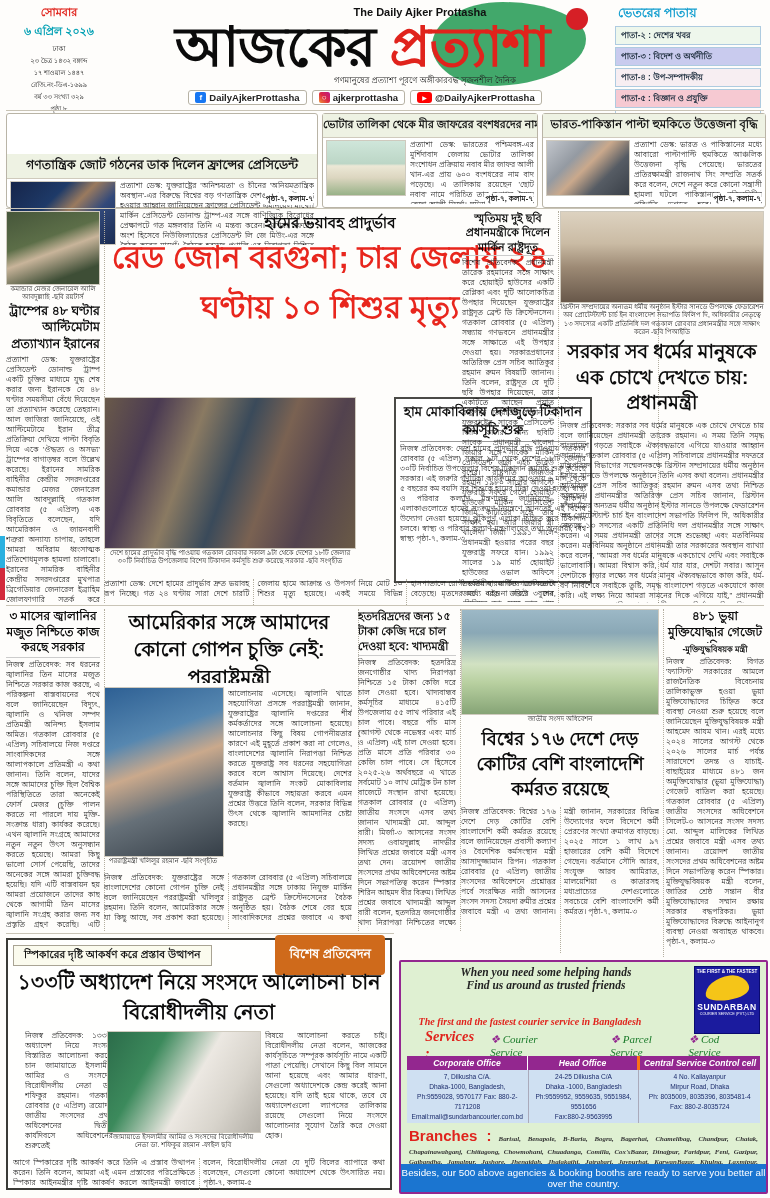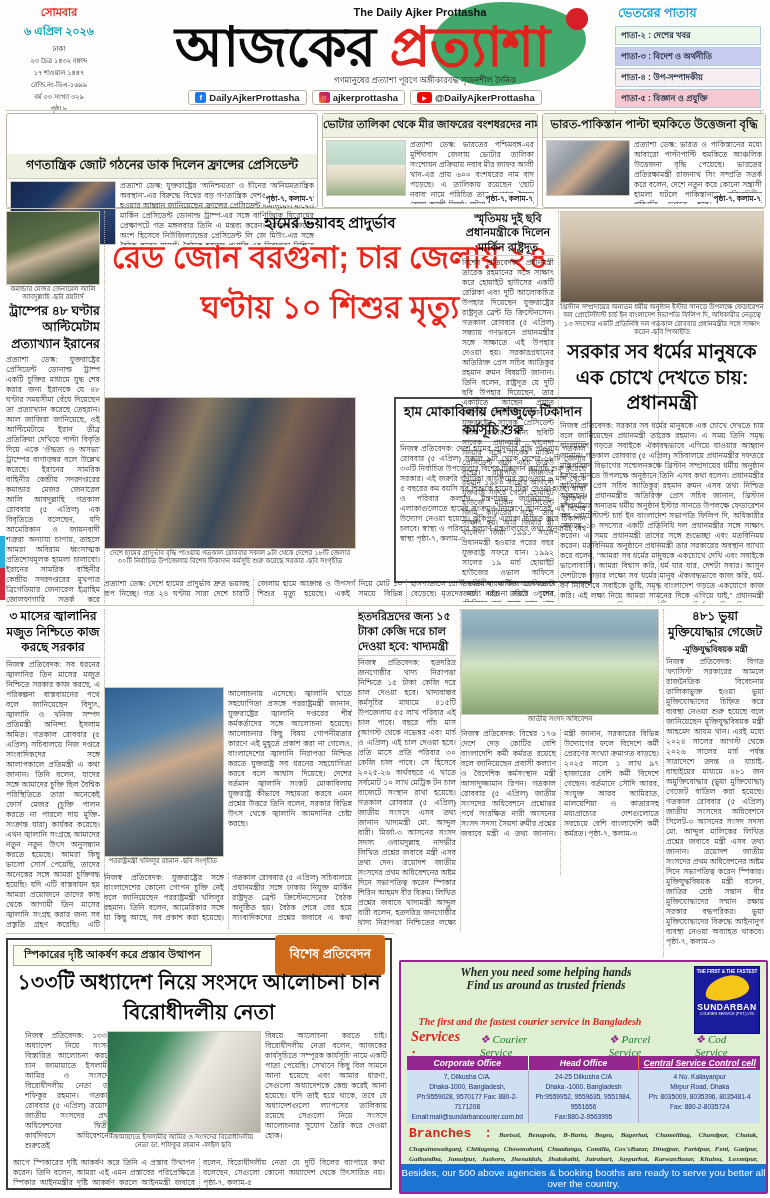--- a/index.html
+++ b/index.html
@@ -178,34 +178,36 @@
   </div>
 
   <div class="hr" style="top:605px;"></div>
 
   <div class="abs rule-r" style="left:6px;top:609px;width:94px;height:322px;padding-right:4px;">
     <div class="hd" style="font-size:12px;line-height:1.3;height:48px;border-bottom:1px solid #ccc;">৩ মাসের জ্বালানির মজুত নিশ্চিতে কাজ করছে সরকার</div>
     <div class="bt" style="height:268px;margin-top:2px;">নিজস্ব প্রতিবেদক: সব ধরনের জ্বালানির তিন মাসের মজুত নিশ্চিতে সরকার কাজ করছে, এ পরিকল্পনা বাস্তবায়নের পথে বলে জানিয়েছেন বিদ্যুৎ, জ্বালানি ও খনিজ সম্পদ প্রতিমন্ত্রী অনিন্দ্য ইসলাম অমিত। গতকাল রোববার (৫ এপ্রিল) সচিবালয়ে নিজ দপ্তরে সাংবাদিকদের সঙ্গে আলাপকালে প্রতিমন্ত্রী এ কথা জানান। তিনি বলেন, যাদের সঙ্গে আমাদের চুক্তি ছিল বৈশ্বিক পরিস্থিতিতে তারা অনেকেই ফোর্স মেজর (চুক্তি পালন করতে না পারলে দায় মুক্তি-সংক্রান্ত ধারা) কার্যকর করেছে। এখন জ্বালানি সংগ্রহে আমাদের নতুন নতুন উৎস অনুসন্ধান করতে হয়েছে। আমরা কিছু ভালো সোর্স পেয়েছি, তাদের অনেকের সঙ্গে আমরা চুক্তিবদ্ধ হয়েছি। যদি এটি বাস্তবায়ন হয় আমরা প্রয়োজনে তাদের কাছ থেকে আগামী তিন মাসের জ্বালানি সংগ্রহ করার জন্য সব প্রস্তুতি গ্রহণ করেছি। এটি ডিজেলের ক্ষেত্রে। আর পেট্রোল ও অকটেনের ক্ষেত্রে অন্তত তিন মাসের মতো আমরা কিন্তু নিশ্চিত করতে পেরেছি, অর্থাৎ আমাদের কাছে ভালো রেট। প্রতিমন্ত্রী বলেন, আগামী তিন মাসের জন্য জ্বালানি সংগ্রহের পরিকল্পনা আমরা নিয়েছি। এপ্রিল মাসের ডিজেলের চাহিদা পূরণের প্রস্তুতি এরইমধ্যে সম্পন্ন হয়েছে। অনিন্দ্য ইসলাম বলেন, আমরা যদি প্রত্যেকে নিজের প্রয়োজন অনুযায়ী জ্বালানি পৃষ্ঠা-৭, কলাম-৫</div>
   </div>
 
   <div class="abs rule-r" style="left:104px;top:609px;width:250px;height:322px;padding-right:4px;">
+    <div class="hd" style="font-size:19.5px;line-height:1.4;height:74px;">আমেরিকার সঙ্গে আমাদের কোনো গোপন চুক্তি নেই: পররাষ্ট্রমন্ত্রী</div>
     <div class="photo ph-fm" style="position:absolute;left:0;top:78px;width:118px;height:168px;"></div>
     <div class="cap" style="position:absolute;left:0;top:248px;width:118px;height:12px;">পররাষ্ট্রমন্ত্রী খলিলুর রহমান -ছবি সংগৃহীত</div>
     <div class="bt" style="position:absolute;left:124px;top:80px;width:124px;height:180px;">আলোচনায় এসেছে। জ্বালানি খাতে সহযোগিতা প্রসঙ্গে পররাষ্ট্রমন্ত্রী জানান, যুক্তরাষ্ট্রের জ্বালানি দপ্তরের শীর্ষ কর্মকর্তাদের সঙ্গে আলোচনা হয়েছে। আলোচনার কিছু বিষয় গোপনীয়তার কারণে এই মুহূর্তে প্রকাশ করা না গেলেও, বাংলাদেশের জ্বালানি নিরাপত্তা নিশ্চিত করতে যুক্তরাষ্ট্র সব ধরনের সহযোগিতা করবে বলে আশ্বাস দিয়েছে। দেশের বর্তমান জ্বালানি সংকট মোকাবিলায় যুক্তরাষ্ট্র কীভাবে সহায়তা করবে এমন প্রশ্নের উত্তরে তিনি বলেন, সরকার বিভিন্ন উৎস থেকে জ্বালানি আমদানির চেষ্টা করছে।</div>
     <div class="bt" style="position:absolute;left:0;top:264px;width:248px;height:56px;column-count:2;column-gap:8px;column-rule:1px dotted #b3ae9f;">নিজস্ব প্রতিবেদক: যুক্তরাষ্ট্রের সঙ্গে বাংলাদেশের কোনো গোপন চুক্তি নেই বলে জানিয়েছেন পররাষ্ট্রমন্ত্রী খলিলুর রহমান। তিনি বলেন, আমেরিকার সঙ্গে যা কিছু আছে, সব প্রকাশ করা হয়েছে। গতকাল রোববার (৫ এপ্রিল) সচিবালয়ে প্রধানমন্ত্রীর সঙ্গে ঢাকায় নিযুক্ত মার্কিন রাষ্ট্রদূত ব্রেন্ট ক্রিস্টেনসেনের বৈঠক অনুষ্ঠিত হয়। বৈঠক শেষে বের হয়ে সাংবাদিকদের প্রশ্নের জবাবে এ কথা বলেন পররাষ্ট্রমন্ত্রী। জ্বালানি আমদানির ক্ষেত্রে সরকারের ওপর কোনো ধরনের বাধ্যবাধকতা নেই। সাম্প্রতিক বৈঠকে দুই দেশের পারস্পরিক সম্পর্ক, বিশ্বাস করে জ্বালানি, বাণিজ্য ও উন্নয়ন সহযোগিতা নিয়ে সাধারণ আলোচনা হয়েছে। একই সঙ্গে রোহিঙ্গা সংকট মোকাবিলায় যুক্তরাষ্ট্রের চলমান সহায়তা অব্যাহত রাখার বিষয়টিও বিশেষ গুরুত্ব পেয়েছে। মন্ত্রী আরো বলেন, রোহিঙ্গাদের জন্য যুক্তরাষ্ট্র এখনো বিশ্বের সবচেয়ে বড় দাতা দেশ এবং তাদের এই সহায়তা অব্যাহত রাখার বিষয়ে আশ্বাস দিয়েছে।</div>
   </div>
 
   <div class="abs rule-r" style="left:358px;top:609px;width:98px;height:322px;padding-right:4px;">
     <div class="hd" style="font-size:11px;line-height:1.35;height:46px;border-bottom:1px solid #ccc;text-align:left;">হতদরিদ্রদের জন্য ১৫ টাকা কেজি দরে চাল দেওয়া হবে: খাদ্যমন্ত্রী</div>
     <div class="bt" style="height:270px;margin-top:2px;">নিজস্ব প্রতিবেদক: হতদরিদ্র জনগোষ্ঠীর খাদ্য নিরাপত্তা নিশ্চিতে ১৫ টাকা কেজি দরে চাল দেওয়া হবে। খাদ্যবান্ধব কর্মসূচির মাধ্যমে ৪১৫টি উপজেলায় ৫৫ লাখ পরিবার এই চাল পাবে। বছরে পাঁচ মাস (আগস্ট থেকে নভেম্বর এবং মার্চ ও এপ্রিল) এই চাল দেওয়া হবে। প্রতি মাসে প্রতি পরিবার ৩০ কেজি চাল পাবে। সে হিসেবে ২০২৫-২৬ অর্থবছরে এ খাতে সর্বমোট ১০ লাখ মেট্রিক টন চাল বাজেটে সংস্থান রাখা হয়েছে। গতকাল রোববার (৫ এপ্রিল) জাতীয় সংসদে এসব তথ্য জানান খাদ্যমন্ত্রী মো. আব্দুল বারী। মির্জা-৩ আসনের সংসদ সদস্য ওবায়দুল্লাহ নাদভীর লিখিত প্রশ্নের জবাবে মন্ত্রী এসব তথ্য দেন। ত্রয়োদশ জাতীয় সংসদের প্রথম অধিবেশনের অষ্টম দিনে সভাপতিত্ব করেন স্পিকার শিরিন আহমদ বীর বিক্রম। লিখিত প্রশ্নের জবাবে খাদ্যমন্ত্রী আব্দুল বারী বলেন, হতদরিদ্র জনগোষ্ঠীর খাদ্য নিরাপত্তা নিশ্চিতের লক্ষ্যে বর্তমান খাদ্যবান্ধব কর্মসূচির মাধ্যমে ৪১৫টি উপজেলায় (আগস্ট থেকে নভেম্বর এবং এপ্রিল) প্রতি মাসে পরিবারপ্রতি ১৫ টাকা কেজি দরে ৩০ কেজি করে প্রতি উপকারভোগীকে বিতরণ করা হচ্ছে। সে হিসেবে ২০২৫-২৬ অর্থবছরে এ খাতে সর্বমোট ১০ লাখ মেট্রিক টন চাল বাজেটে সংস্থান রাখা হয়েছে। পৃষ্ঠা-৭, কলাম-৩</div>
   </div>
 
   <div class="abs rule-r" style="left:461px;top:609px;width:198px;height:348px;padding-right:4px;">
     <div class="photo ph-parl" style="width:196px;height:104px;"></div>
     <div class="cap" style="height:12px;">জাতীয় সংসদ অধিবেশন</div>
+    <div class="hd" style="font-size:18px;line-height:1.4;height:78px;">বিশ্বের ১৭৬ দেশে দেড় কোটির বেশি বাংলাদেশি কর্মরত রয়েছে</div>
     <div class="bt" style="height:146px;margin-top:2px;column-count:2;column-gap:8px;column-rule:1px dotted #b3ae9f;">নিজস্ব প্রতিবেদক: বিশ্বের ১৭৬ দেশে দেড় কোটির বেশি বাংলাদেশি কর্মী কর্মরত রয়েছে বলে জানিয়েছেন প্রবাসী কল্যাণ ও বৈদেশিক কর্মসংস্থান মন্ত্রী আসাদুজ্জামান রিপন। গতকাল রোববার (৫ এপ্রিল) জাতীয় সংসদের অধিবেশনে প্রশ্নোত্তর পর্বে সংরক্ষিত নারী আসনের সংসদ সদস্য সৈয়দা রুমীর প্রশ্নের জবাবে মন্ত্রী এ তথ্য জানান। মন্ত্রী জানান, সরকারের বিভিন্ন উদ্যোগের ফলে বিদেশে কর্মী প্রেরণের সংখ্যা ক্রমাগত বাড়ছে। ২০২৫ সালে ১ লাখ ৯৭ হাজারের বেশি কর্মী বিদেশে গেছেন। বর্তমানে সৌদি আরব, সংযুক্ত আরব আমিরাত, মালয়েশিয়া ও কাতারসহ মধ্যপ্রাচ্যের দেশগুলোতে সবচেয়ে বেশি বাংলাদেশি কর্মী কর্মরত। পৃষ্ঠা-৭, কলাম-৩</div>
   </div>
 
   <div class="abs" style="left:666px;top:609px;width:98px;height:348px;">
     <div class="hd" style="font-size:12px;line-height:1.3;height:34px;">৪৮১ ভুয়া মুক্তিযোদ্ধার গেজেট বাতিল</div>
     <div class="hd" style="font-size:8.2px;height:12px;">-মুক্তিযুদ্ধবিষয়ক মন্ত্রী</div>
     <div class="bt" style="height:296px;margin-top:2px;">নিজস্ব প্রতিবেদক: বিগত 'ফ্যাসিস্ট' সরকারের আমলে রাজনৈতিক বিবেচনায় তালিকাভুক্ত হওয়া ভুয়া মুক্তিযোদ্ধাদের চিহ্নিত করে ব্যবস্থা নেওয়া শুরু হয়েছে বলে জানিয়েছেন মুক্তিযুদ্ধবিষয়ক মন্ত্রী আহমেদ আযম খান। এরই মধ্যে ২০২৪ সালের আগস্ট থেকে ২০২৬ সালের মার্চ পর্যন্ত সারাদেশে তদন্ত ও যাচাই-বাছাইয়ের মাধ্যমে ৪৮১ জন অমুক্তিযোদ্ধার (ভুয়া মুক্তিযোদ্ধা) গেজেট বাতিল করা হয়েছে। গতকাল রোববার (৫ এপ্রিল) জাতীয় সংসদের অধিবেশনে সিলেট-৩ আসনের সংসদ সদস্য মো. আব্দুল মালিকের লিখিত প্রশ্নের জবাবে মন্ত্রী এসব তথ্য জানান। ত্রয়োদশ জাতীয় সংসদের প্রথম অধিবেশনের অষ্টম দিনে সভাপতিত্ব করেন স্পিকার। মুক্তিযুদ্ধবিষয়ক মন্ত্রী বলেন, জাতির শ্রেষ্ঠ সন্তান বীর মুক্তিযোদ্ধাদের সম্মান রক্ষায় সরকার বদ্ধপরিকর। ভুয়া মুক্তিযোদ্ধাদের বিরুদ্ধে আইনানুগ ব্যবস্থা নেওয়া অব্যাহত থাকবে। পৃষ্ঠা-৭, কলাম-৩</div>
   </div>
 
   <div class="hr" style="top:933px;width:388px;"></div>
@@ -230,37 +232,37 @@
       <div class="abs" style="left:0;top:4px;width:290px;text-align:center;font-size:11.5px;font-weight:bold;font-style:italic;font-family:'Liberation Serif','DejaVu Serif',serif;color:#222;">When you need some helping hands</div>
       <div class="abs" style="left:0;top:17px;width:290px;text-align:center;font-size:11.5px;font-weight:bold;font-style:italic;font-family:'Liberation Serif','DejaVu Serif',serif;color:#222;">Find us around as trusted friends</div>
       <div class="abs" style="left:0;top:54px;width:258px;text-align:center;font-size:10px;font-weight:bold;font-style:italic;font-family:'Liberation Serif','DejaVu Serif',serif;color:#e0231c;">The first and the fastest courier service in Bangladesh</div>
       <div class="logo abs" style="right:6px;top:4px;width:64px;height:66px;">
         <div style="font-size:4.6px;font-weight:bold;padding-top:2px;">THE FIRST &amp; THE FASTEST</div>
         <div style="width:44px;height:24px;margin:2px auto;background:#f5c518;border-radius:60% 40% 50% 50%/70% 60% 40% 30%;transform:rotate(-8deg);"></div>
         <div style="font-size:8.5px;font-weight:bold;letter-spacing:.5px;">SUNDARBAN</div>
         <div style="font-size:3.8px;">COURIER SERVICE (PVT.) LTD</div>
       </div>
     </div>
-    <div style="display:flex;align-items:center;gap:16px;padding:0 10px;height:22px;">
+    <div style="display:flex;align-items:center;gap:16px;padding:0 24px;height:22px;">
       <span style="color:#e0231c;font-weight:bold;font-style:italic;font-size:14.5px;font-family:'Liberation Serif','DejaVu Serif',serif;">Services :</span>
       <span style="font-style:italic;font-size:11px;color:#1a7a2a;font-family:'Liberation Serif','DejaVu Serif',serif;">
         <span style="color:#93278f;">❖</span>
         <span>Courier Service</span></span>
       <span style="font-style:italic;font-size:11px;color:#1a7a2a;font-family:'Liberation Serif','DejaVu Serif',serif;margin-left:37px;">
         <span style="color:#93278f;">❖</span>
         <span>Parcel Service</span></span>
       <span style="font-style:italic;font-size:11px;color:#1a7a2a;font-family:'Liberation Serif','DejaVu Serif',serif;">
         <span style="color:#93278f;">❖</span>
         <span>Cod Service</span></span>
     </div>
     <div style="margin:0 6px;">
       <div style="display:flex;">
         <div class="adtable-h" style="flex:1.1;">Corporate Office</div>
         <div class="adtable-h" style="flex:1;border-left:1px solid #fff;">Head Office</div>
-        <div class="adtable-h" style="flex:1.1;border-left:1px solid #f97316;text-decoration:underline;">Central Service Control cell</div>
+        <div class="adtable-h" style="flex:1.1;border-left:3px solid #f97316;">Central Service Control cell</div>
       </div>
       <div style="display:flex;">
         <div class="adcell" style="flex:1.1;">
           <div>7, Dilkusha C/A.</div>
           <div>Dhaka-1000, Bangladesh,</div>
           <div>Ph:9559028, 9570177 Fax: 880-2-7171208</div>
           <div>Email:mail@sundarbancourier.com.bd</div>
         </div>
         <div class="adcell" style="flex:1;border-left:1px solid #aab;">
           <div>24-25 Dilkusha C/A</div>
@@ -270,19 +272,19 @@
         </div>
         <div class="adcell" style="flex:1.1;border-left:1px solid #aab;">
           <div>4 No. Kallayanpur</div>
           <div>Mirpur Road, Dhaka</div>
           <div>Ph: 8035009, 8035396, 8035481-4</div>
           <div>Fax: 880-2-8035724</div>
         </div>
       </div>
     </div>
     <div style="padding:2px 8px;font-size:6.9px;line-height:1.45;text-align:justify;color:#222;height:54px;overflow:hidden;">
-      <span style="color:#e0231c;font-weight:bold;font-size:13px;font-family:Liberation Mono, monospace;">Branches :</span>
+      <span style="color:#e0231c;font-weight:bold;font-size:15px;">Branches :</span>
       <i class="serifit" style="font-weight:bold;color:#333;">Barisal, Benapole, B-Baria, Bogra, Bagerhat, Chamelibag, Chandpur, Chatak, Chapainawabganj, Chittagong, Chowmohani, Chuadanga, Comilla, Cox'sBazar, Dinajpur, Faridpur, Feni, Gazipur, Gaibandha, Jamalpur, Jashore, Jhenaidah, Jhalakathi, Jatrabari, Jaypurhat, KarwanBazar, Khulna, Laxmipur, Moulvibazar, Habiganj, Mymensingh, MatalebPlaza, Narayanganj, Nilphamari, Natore, Naogaon, Pabna, Patuakhali, Rajshahi, Rangpur, Syedpur, Sirajgonj, Sreemongal, Sylhet, Satkhira, Shyamoli Savar, Shariatpur, Takerhat, Tangail, Uttara Victoria Park. Etc</i>
     </div>
     <div style="position:absolute;left:0;bottom:0;width:100%;background:#1b75d0;color:#fff;font-size:9.8px;text-align:center;padding:3px 0;">Besides, our 500 above agencies &amp; booking booths are ready to serve you better all over the country.</div>
   </div>
 
 </div>
 
 </body></html>

